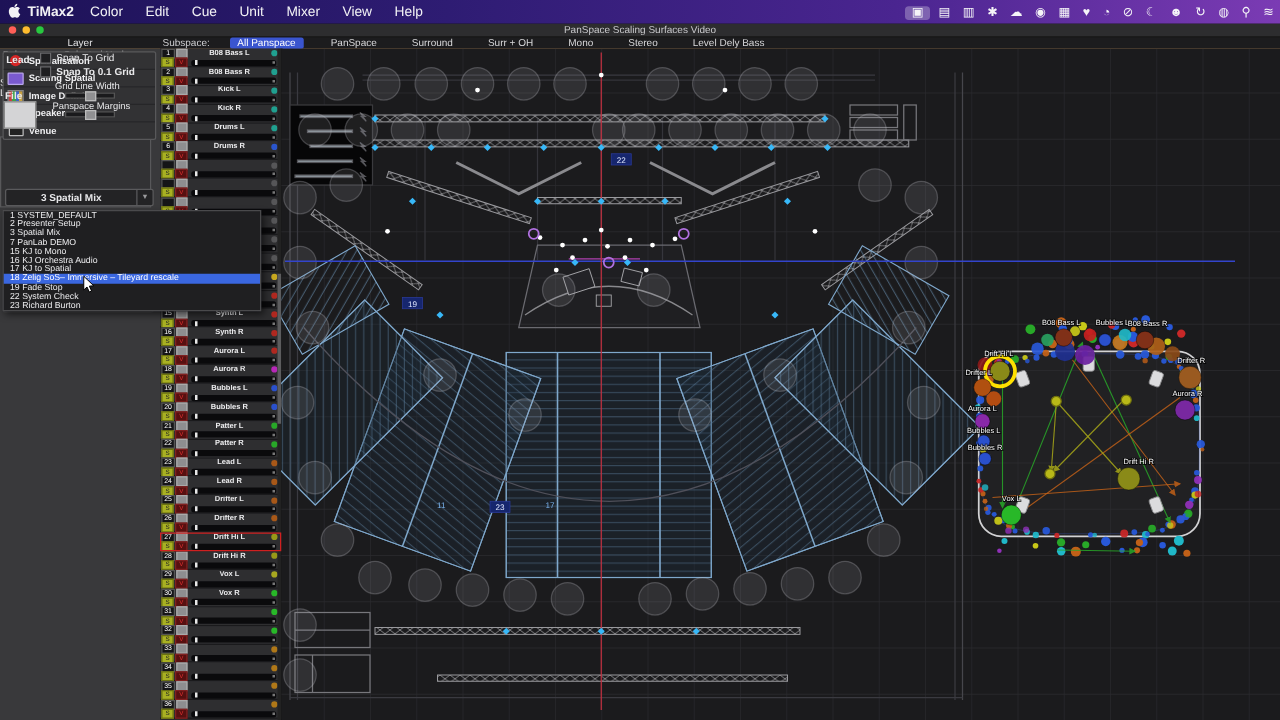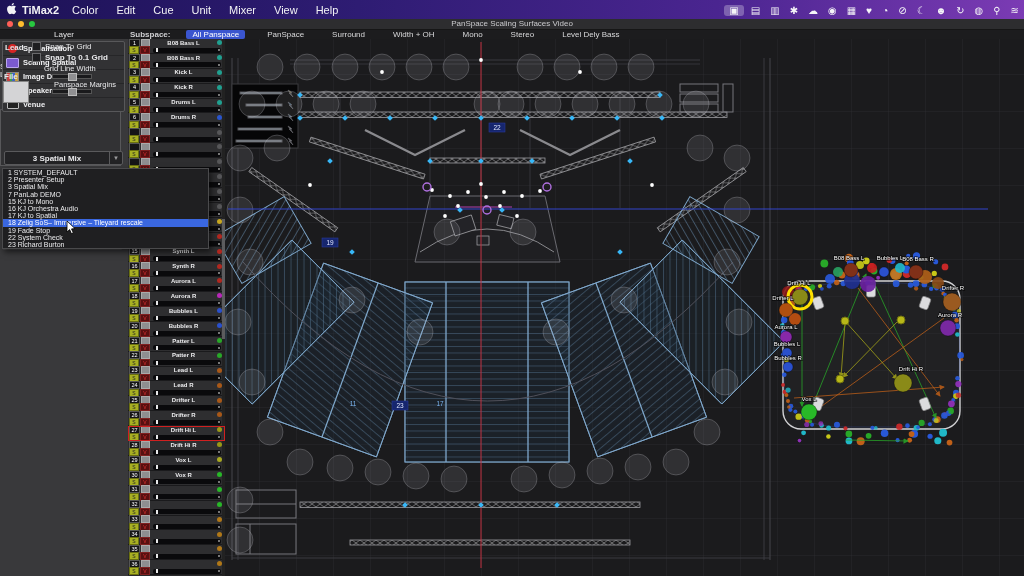--- a/index.html
+++ b/index.html
@@ -23,21 +23,21 @@
   #titlebar .t-red{left:7px;background:#ff5f57;}
   #titlebar .t-yel{left:18px;background:#febc2e;}
   #titlebar .t-grn{left:29px;background:#28c840;}
   #titlebar .wtitle{position:absolute;left:0;right:0;top:0px;text-align:center;
     color:#c9c9cc;font-size:8px;line-height:10px;}
   
   #tabrow{position:absolute;left:0;top:30px;width:1024px;height:9px;background:#1c1c1e;
     border-bottom:1px solid #fdba74;color:#d8d8da;font-size:8px;}
   #layerhdr{position:absolute;left:0;top:0;width:128px;text-align:center;line-height:9px;font-size:8px;color:#e2e2e4;}
   #tabs{position:absolute;left:130px;top:0;display:flex;align-items:center;height:9px;gap:16px;}
-  #tabs .sublabel{color:#cfcfd2;font-weight:bold;}
+  #tabs .sublabel{color:#cfcfd2;}
   #tabs .tab{padding:0 6px;line-height:9px;white-space:nowrap;}
   #tabs .tab.active{background:#3a55cf;color:#fff;border-radius:2px;}
   
   #sidebar{position:absolute;left:0;top:39px;width:128px;height:537px;background:#39393b;
     border-right:1px solid #0c0c0c;font-size:8px;color:#e8e8ea;}
   .spanel{position:absolute;background:#323234;border:1px solid #58585a;border-radius:2px;}
   #layers{left:2px;top:2px;width:121px;}
   .lrow{display:flex;align-items:center;height:13px;border-bottom:1px solid #262628;padding-left:3px;gap:4px;}
   .lrow:last-child{border-bottom:none;}
   .lrow .lic{width:13px;height:9px;flex:0 0 auto;display:flex;align-items:center;justify-content:center;}
@@ -129,21 +129,21 @@
   <div class="wtitle">PanSpace Scaling Surfaces Video</div>
 </div>
 
 <div id="tabrow">
   <div id="layerhdr">Layer</div>
   <div id="tabs">
     <span class="sublabel">Subspace:</span>
   <span class="tab active">All Panspace</span>
       <span class="tab">PanSpace</span>
       <span class="tab">Surround</span>
-      <span class="tab">Width + OH</span>
+      <span class="tab">Surr + OH</span>
       <span class="tab">Mono</span>
       <span class="tab">Stereo</span>
       <span class="tab">Level Dely Bass</span>
     </div>
 </div>
 
 <div id="sidebar">
   <div id="layers" class="spanel">
       <div class="lrow">
         <div class="lic">
@@ -234,21 +234,21 @@
     <div class="gchk" style="left:32px;top:14px;font-weight:bold;">
       <span class="cbx"></span>
       <span>Snap To 0.1 Grid</span>
     </div>
     <span class="gcap" style="left:44px;top:25px;">Grid Line Width</span>
     <div class="slider" style="left:52px;top:35px;">
         <div class="thumb"></div>
       </div>
     <span class="colab">File</span>
     <div class="swatch"></div>
-    <span class="gcap" style="left:54px;top:41px;">Panspace Margins</span>
+    <span class="gcap" style="left:42px;top:41px;">Panspace Margins</span>
     <div class="slider" style="left:52px;top:50px;">
         <div class="thumb"></div>
       </div>
   </div>
 
   <div id="cuepopup">
       <div class="cue">1 SYSTEM_DEFAULT</div>
       <div class="cue">2 Presenter Setup</div>
       <div class="cue">3 Spatial Mix</div>
       <div class="cue">7 PanLab DEMO</div>

